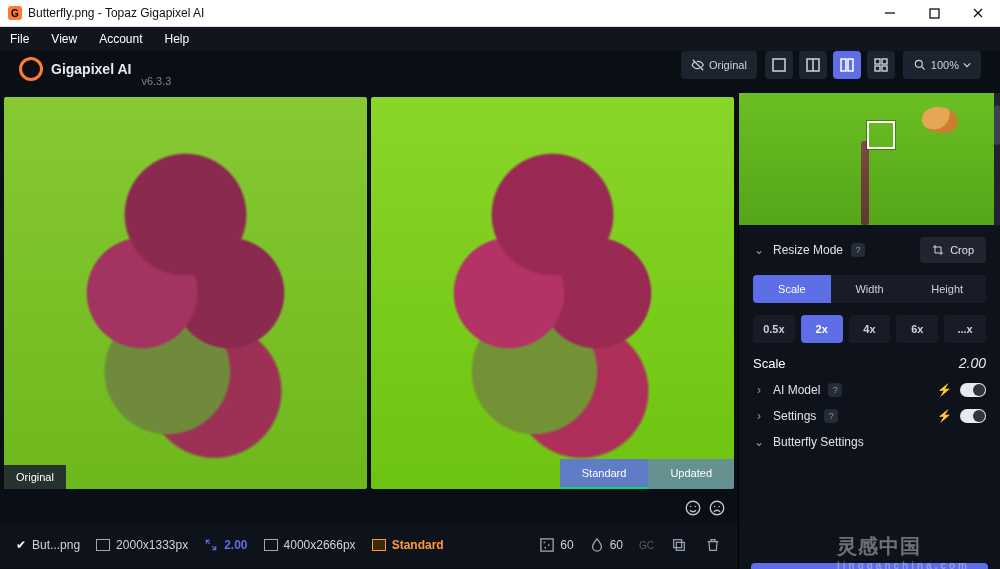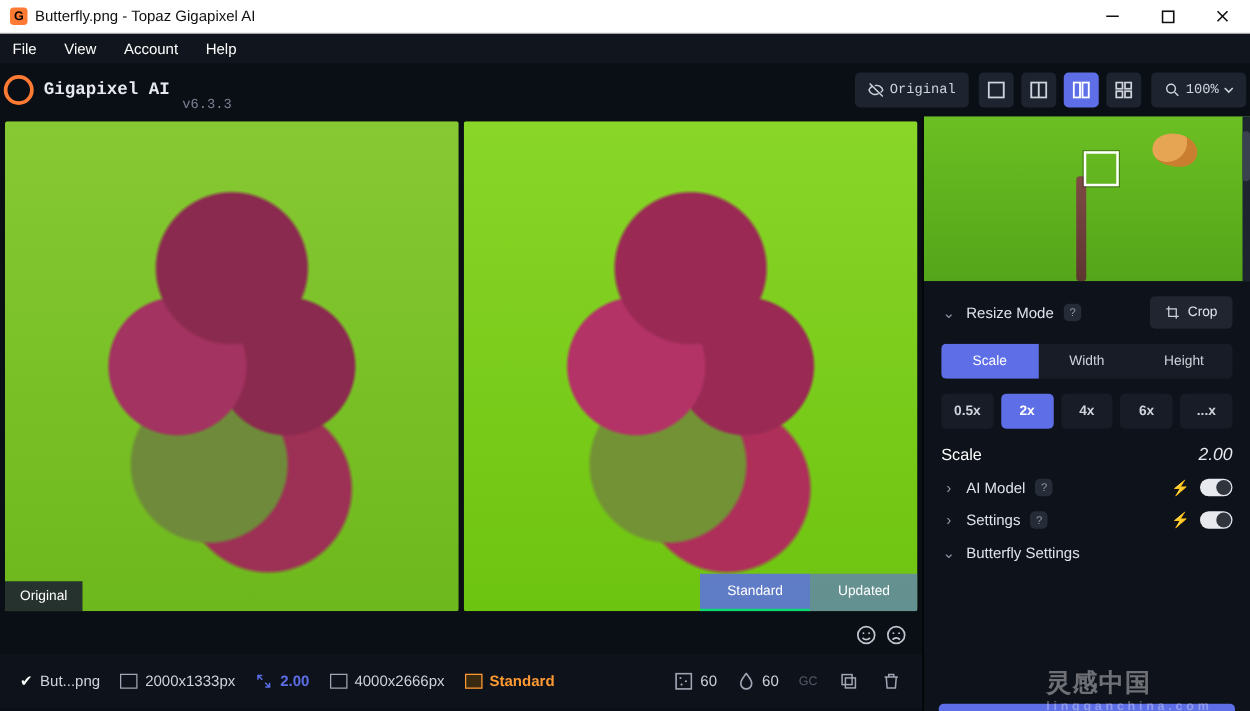--- a/index.html
+++ b/index.html
@@ -10,21 +10,21 @@
   .titlebar-left { display: flex; align-items: center; gap: 6px; padding-left: 8px; font-size: 12px; }
   .titlebar-logo { width: 14px; height: 14px; border-radius: 3px; background: #ff7a33; display: flex; align-items: center; justify-content: center; color: #000; font-weight: bold; font-size: 10px; }
   .winbuttons { display: flex; }
   .winbtn { width: 44px; height: 27px; display: flex; align-items: center; justify-content: center; font-size: 14px; font-family: "Segoe UI Symbol", sans-serif; color: #111; }
 
   
   .menubar { height: 24px; background: #11151d; display: flex; align-items: center; padding: 0 10px; gap: 22px; font-size: 12px; }
   .menubar span { text-underline-offset: 2px; cursor: default; }
 
   
-  .header { height: 42px; background: #0a0e15; display: flex; align-items: center; padding: 0 3px; gap: 8px; font-family: Liberation Mono, monospace; }
+  .header { height: 42px; background: #0a0e15; display: flex; align-items: flex-start; padding: 0 19px; gap: 8px; }
   .brand { display: flex; align-items: center; gap: 8px; }
   .brand .logo { width: 24px; height: 24px; border-radius: 50%; border: 3px solid #ff7a33; }
   .brand .title { font-size: 14px; font-weight: 600; color: #e7e9ee; }
   .brand .ver { font-size: 11px; color: #7b8294; margin-left: 2px; margin-top: 24px; }
   .header .spacer { flex: 1; }
   .hbtn-group { display: flex; gap: 6px; }
   .hbtn { height: 28px; background: #1d232f; border-radius: 4px; display: flex; align-items: center; padding: 0 10px; color: #cfd3db; font-size: 11px; gap: 4px; }
   .hbtn.icon-only { width: 28px; padding: 0; justify-content: center; }
   .hbtn.active { background: #5d6ee6; color: #fff; }
 

